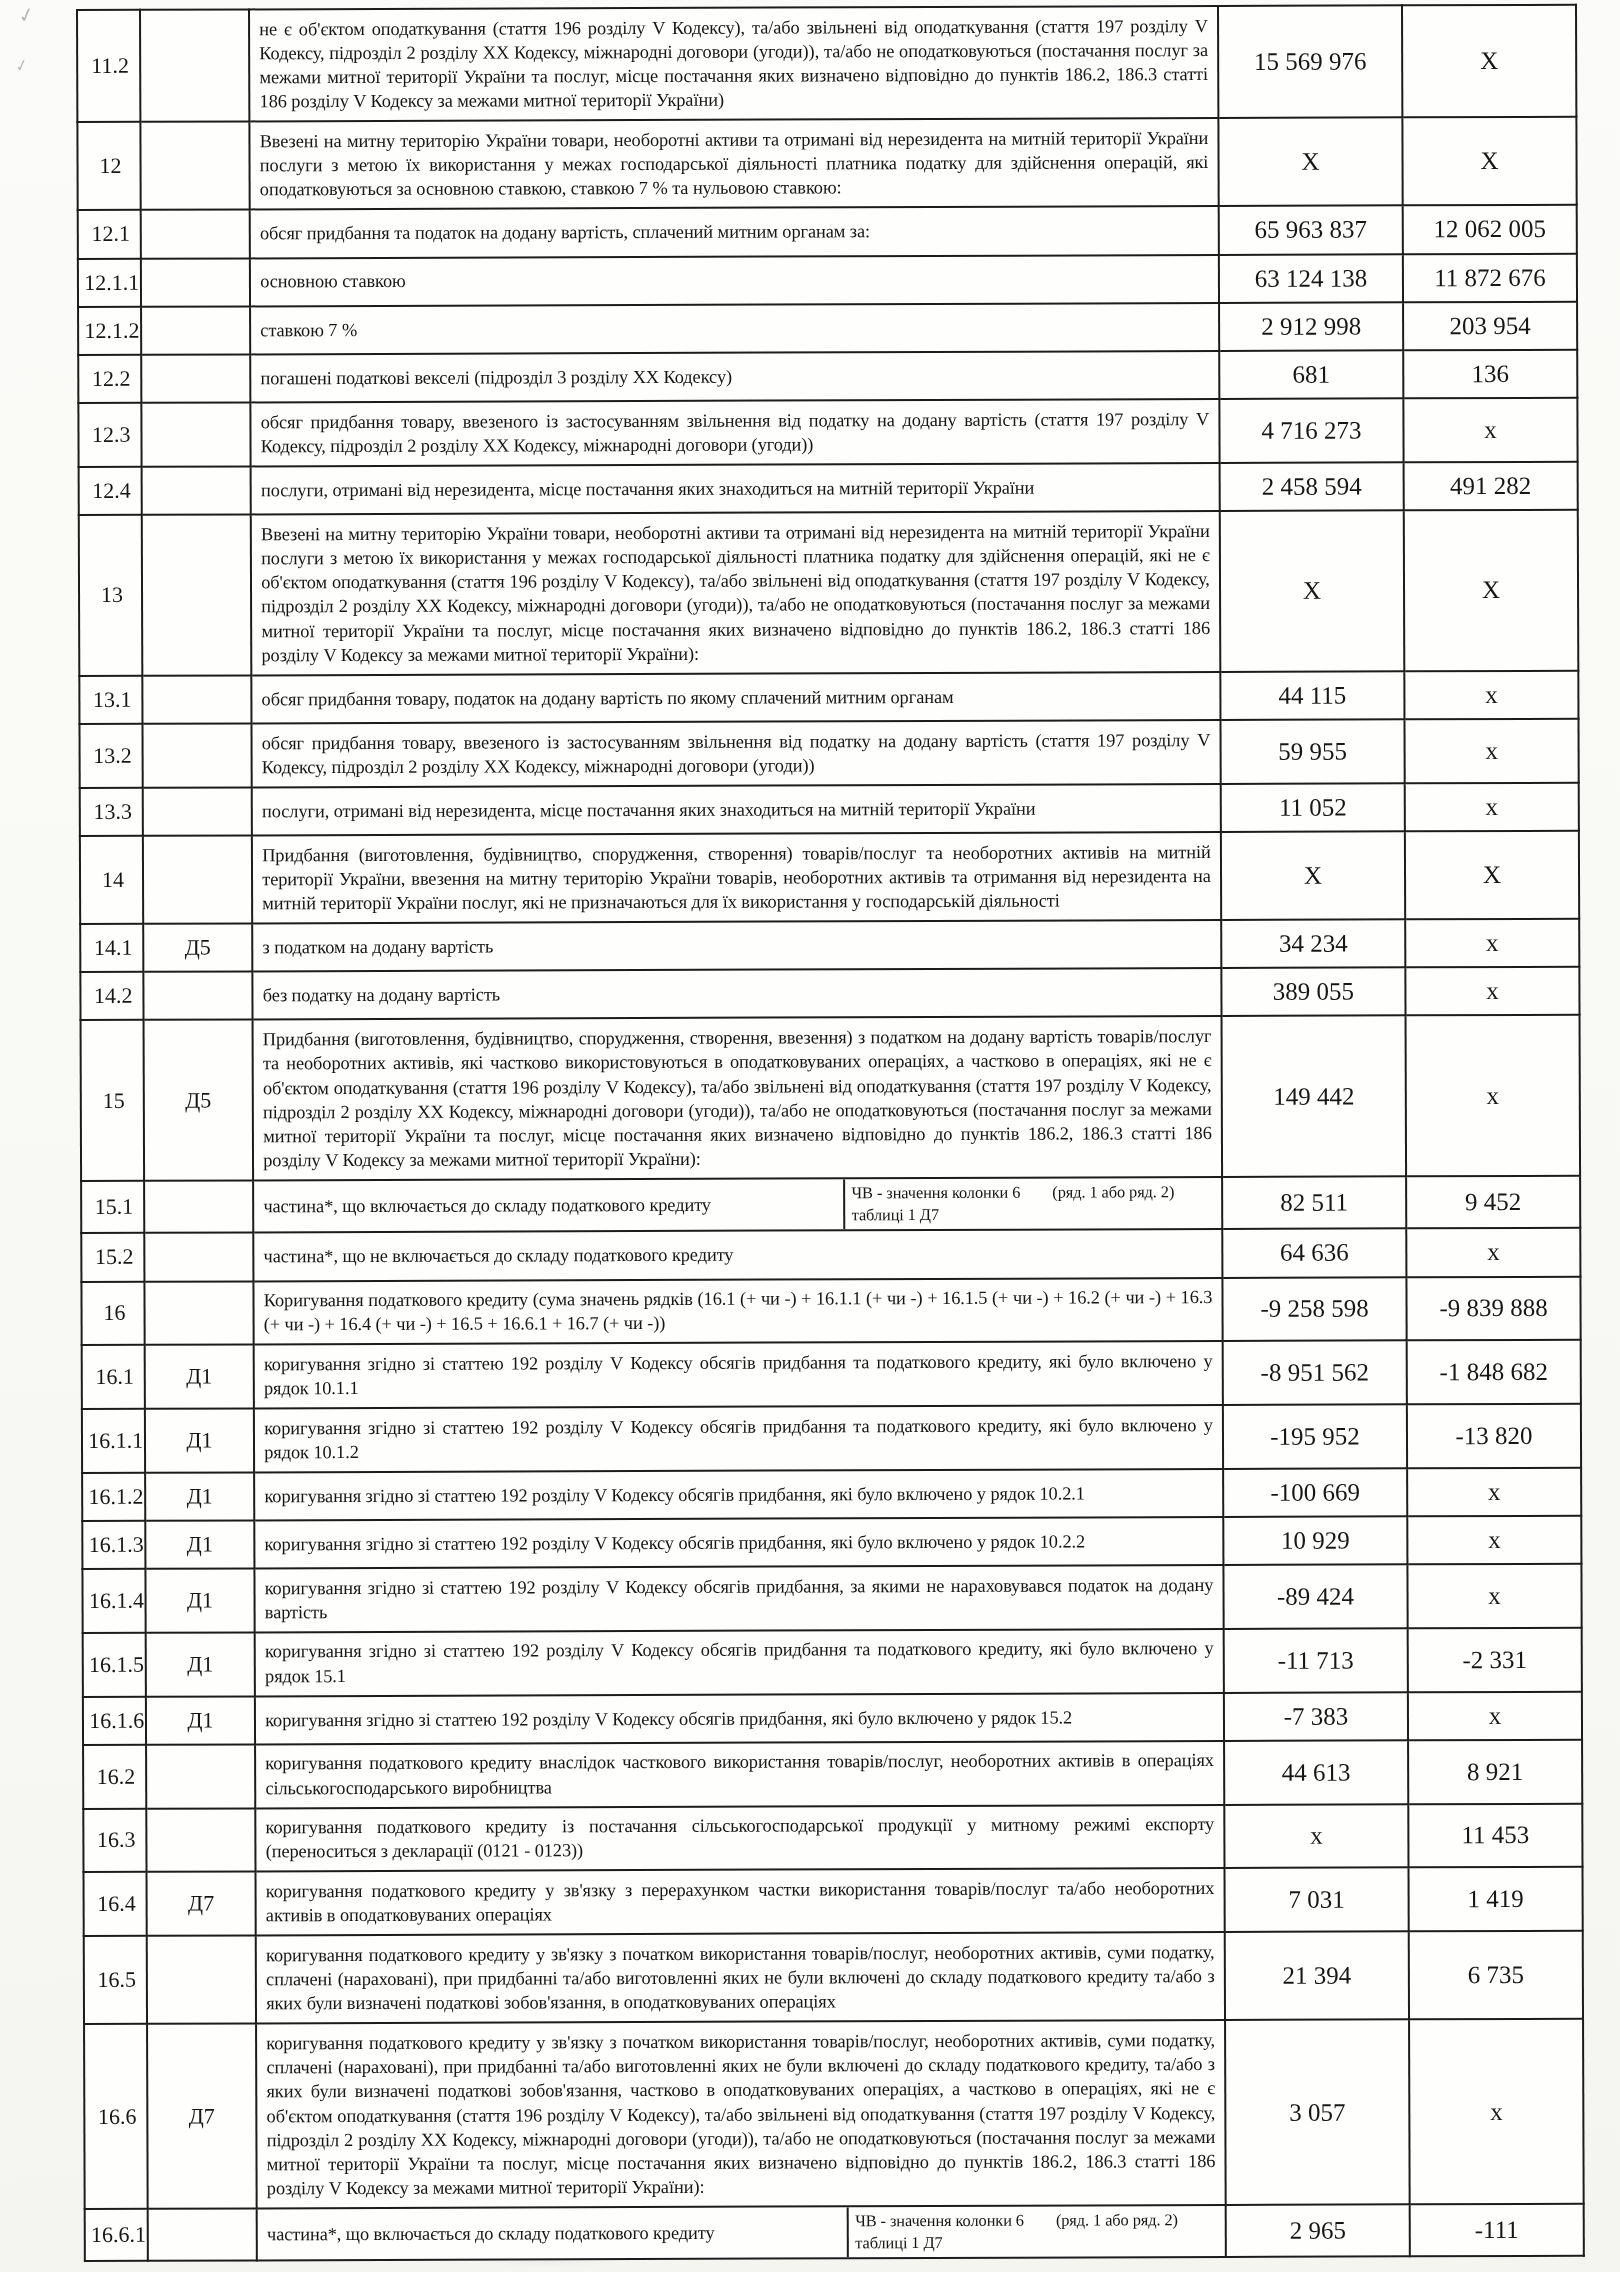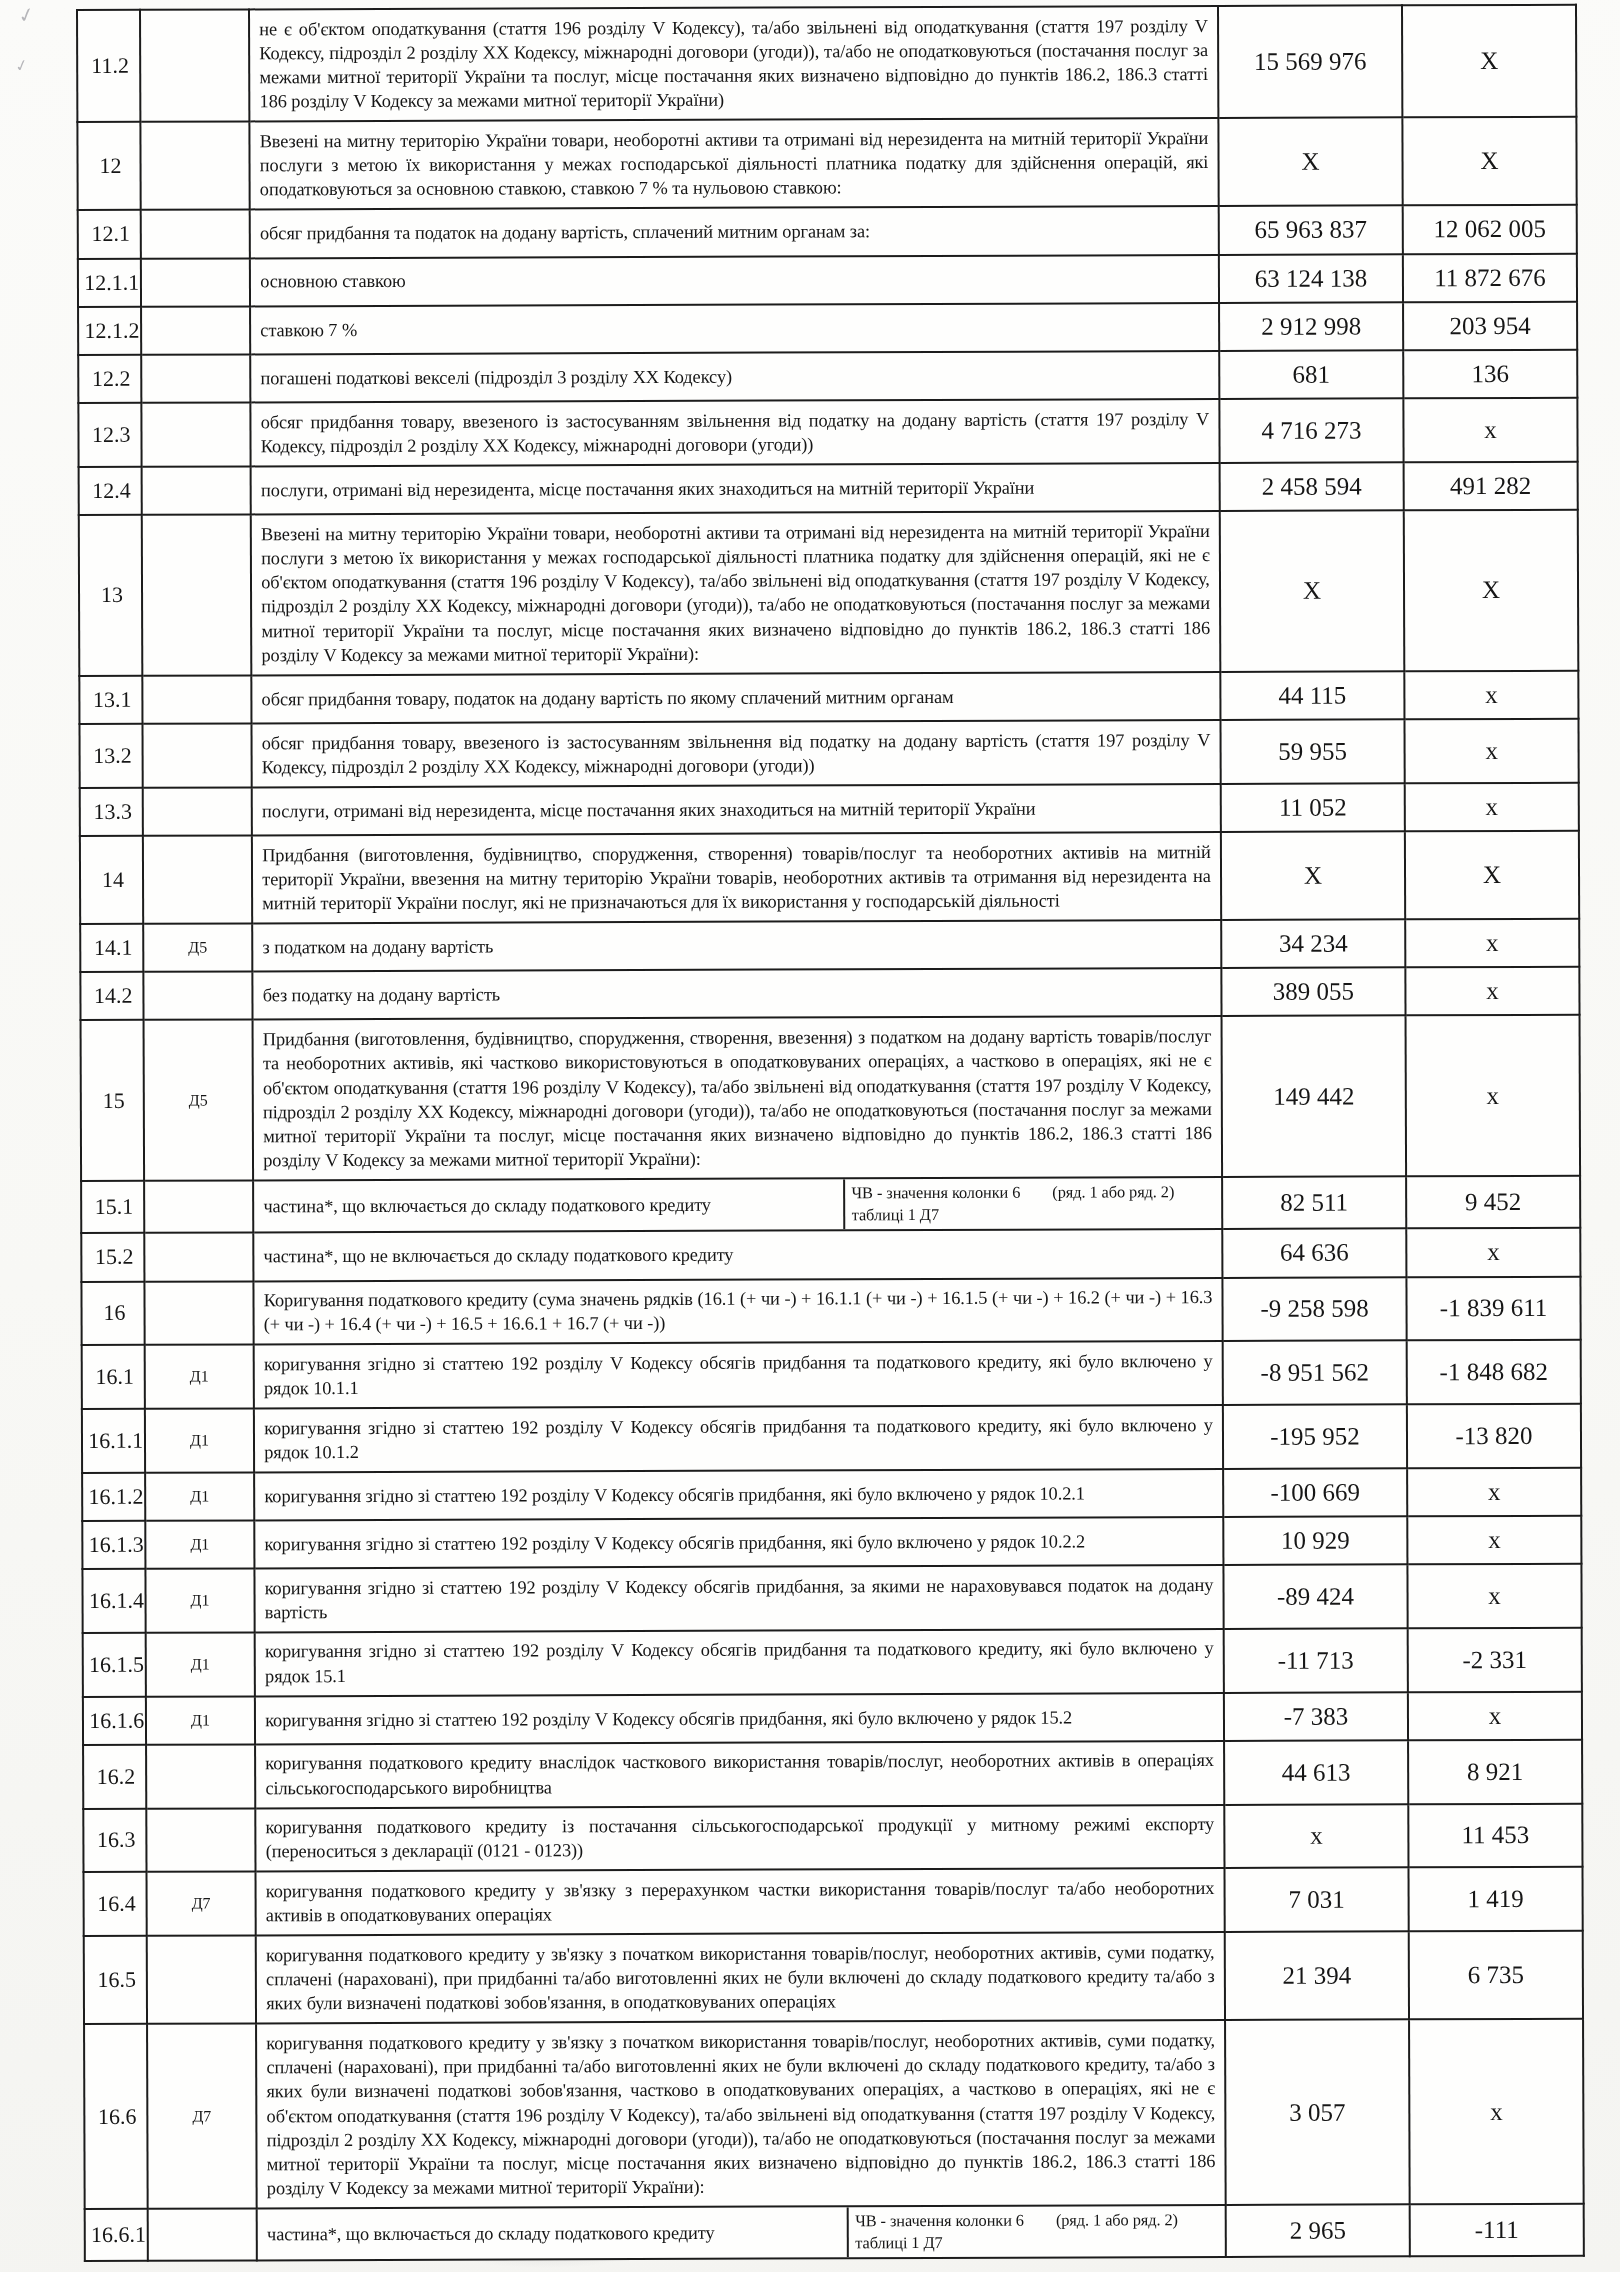--- a/index.html
+++ b/index.html
@@ -38,21 +38,21 @@
     vertical-align:middle;
     overflow:hidden;
   }
   table.t tr{border-top:2.6px solid #1c1c1c;}
   .c-code{
     width:63px;font-size:22px;padding:2.6px 2.6px 2.6px 5.3px;
     vertical-align:middle;
     text-align:center;
   }
   .c-app{
-    width:109px;font-size:16px;text-align:center;
+    width:109px;font-size:22px;text-align:center;
   }
   .c-desc{
     font-size:18.4px;line-height:1.32;padding:6.6px 9.2px;
     text-align:justify;letter-spacing:-0.1px;
     height:33px;
   }
   .c-val{
     font-size:25px;text-align:center;white-space:pre;
     padding:2.6px 4px;
   }
@@ -217,21 +217,21 @@
     <td class="c-app"></td>
     <td class="c-desc">частина*, що не включається до складу податкового кредиту</td>
     <td class="c-val">64 636</td>
     <td class="c-val">x</td>
   </tr>
           <tr>
     <td class="c-code">16</td>
     <td class="c-app"></td>
     <td class="c-desc">Коригування податкового кредиту (сума значень рядків (16.1 (+ чи -) + 16.1.1 (+ чи -) + 16.1.5 (+ чи -) + 16.2 (+ чи -) + 16.3 (+ чи -) + 16.4 (+ чи -) + 16.5 + 16.6.1 + 16.7 (+ чи -))</td>
     <td class="c-val">-9 258 598</td>
-    <td class="c-val">-1 839 611</td>
+    <td class="c-val">-9 839 888</td>
   </tr>
           <tr>
     <td class="c-code">16.1</td>
     <td class="c-app">Д1</td>
     <td class="c-desc">коригування згідно зі статтею 192 розділу V Кодексу обсягів придбання  та податкового кредиту, які було включено у рядок 10.1.1</td>
     <td class="c-val">-8 951 562</td>
     <td class="c-val">-1 848 682</td>
   </tr>
           <tr>
     <td class="c-code">16.1.1</td>

